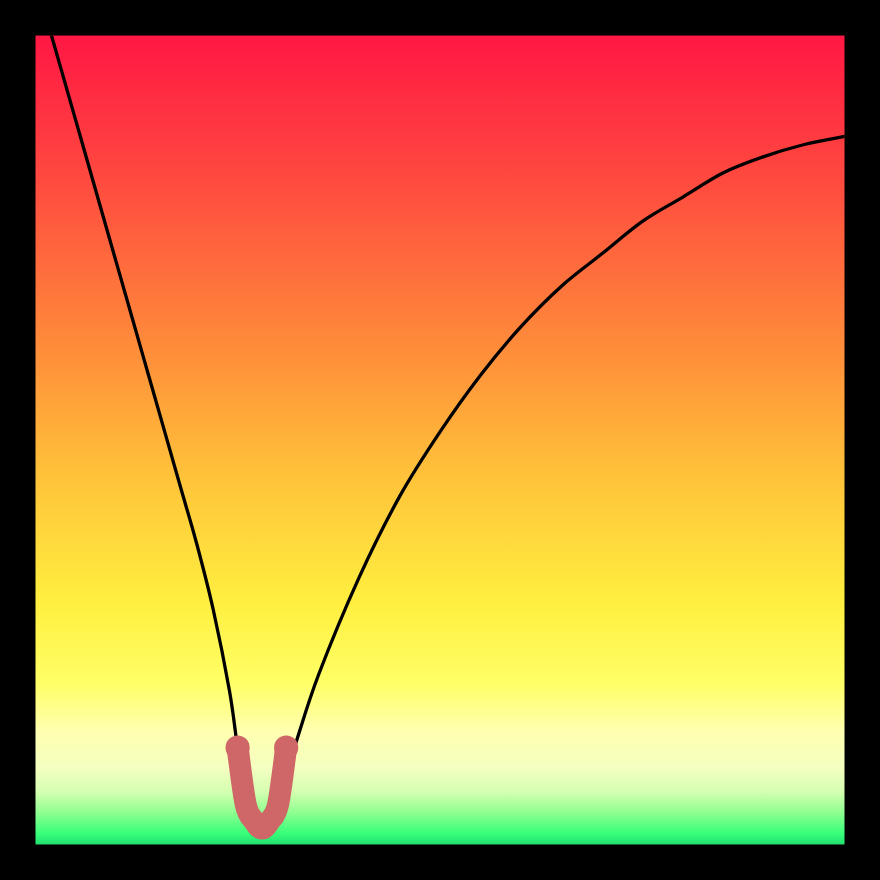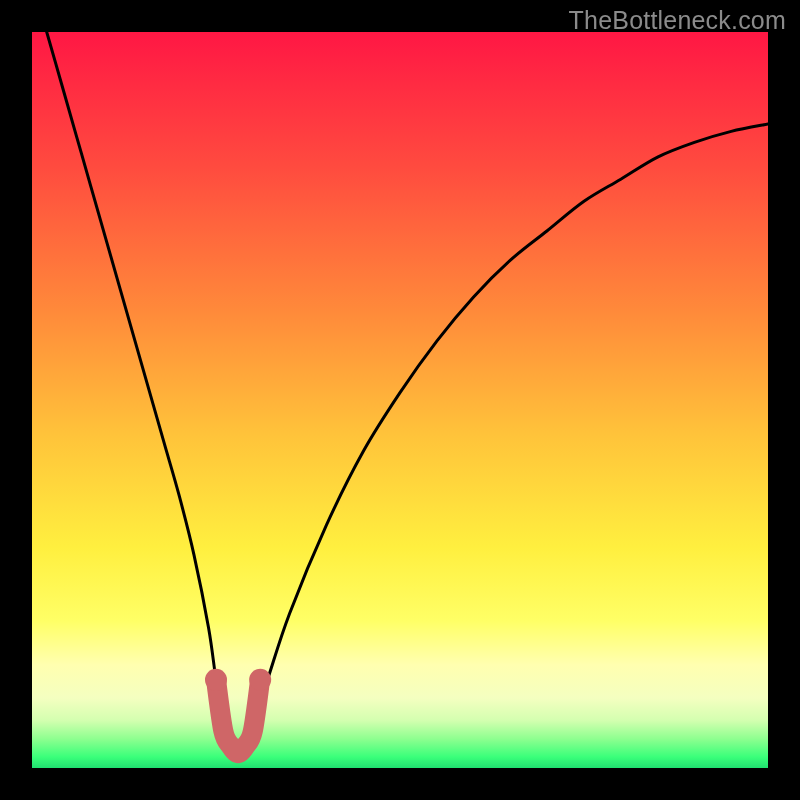--- a/index.html
+++ b/index.html
@@ -40,21 +40,20 @@
     font-weight: 500;
     color: #8b8b8b;
     letter-spacing: 0.2px;
   }
 </style>
 </head>
 <body>
 
 <div class="frame">
 
-  <div class="watermark">TheBottleneck.com</div>
 
   <div class="plot-area">
     <svg class="gradient" viewBox="0 0 736 736" preserveAspectRatio="none">
       <defs>
         <linearGradient id="bg-grad" x1="0" y1="0" x2="0" y2="1">
             <stop offset="0%" stop-color="#ff1744"></stop>
             <stop offset="18%" stop-color="#ff4a3f"></stop>
             <stop offset="38%" stop-color="#ff8a3a"></stop>
             <stop offset="55.00000000000001%" stop-color="#ffc43a"></stop>
             <stop offset="70%" stop-color="#ffef3f"></stop>

